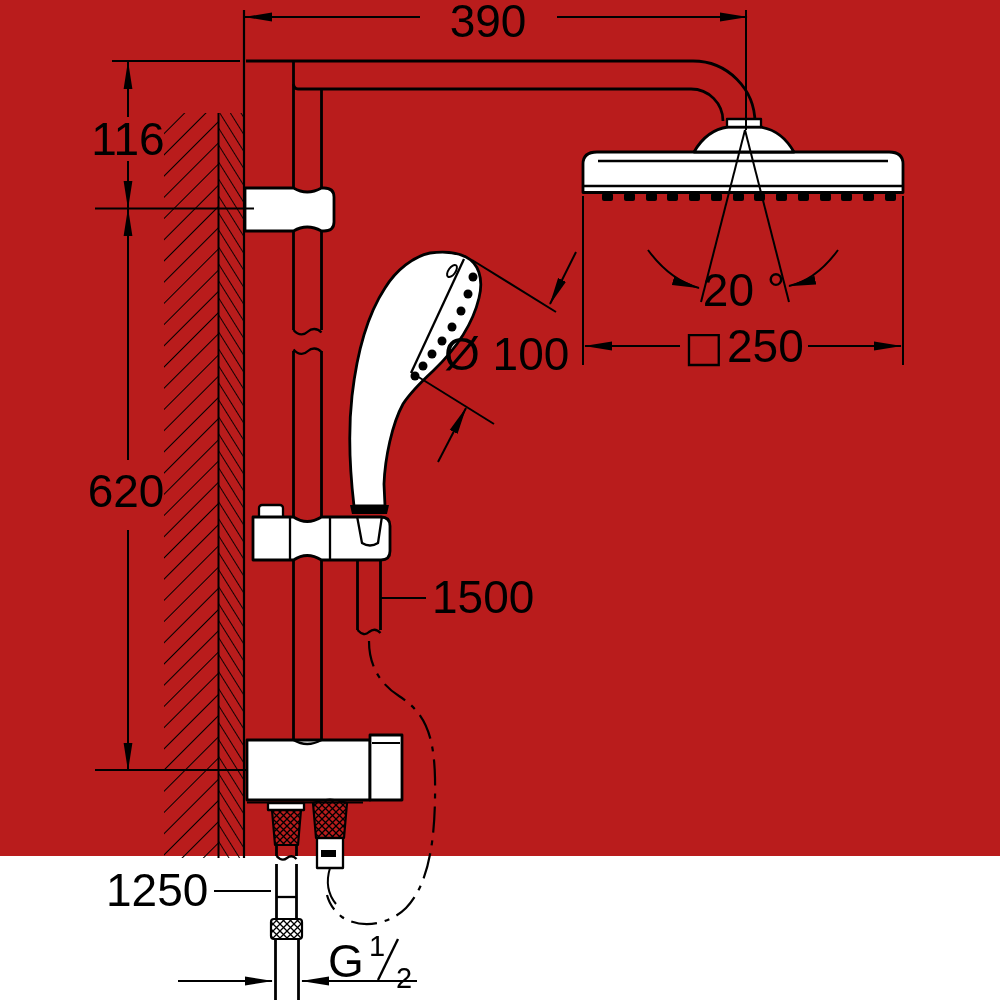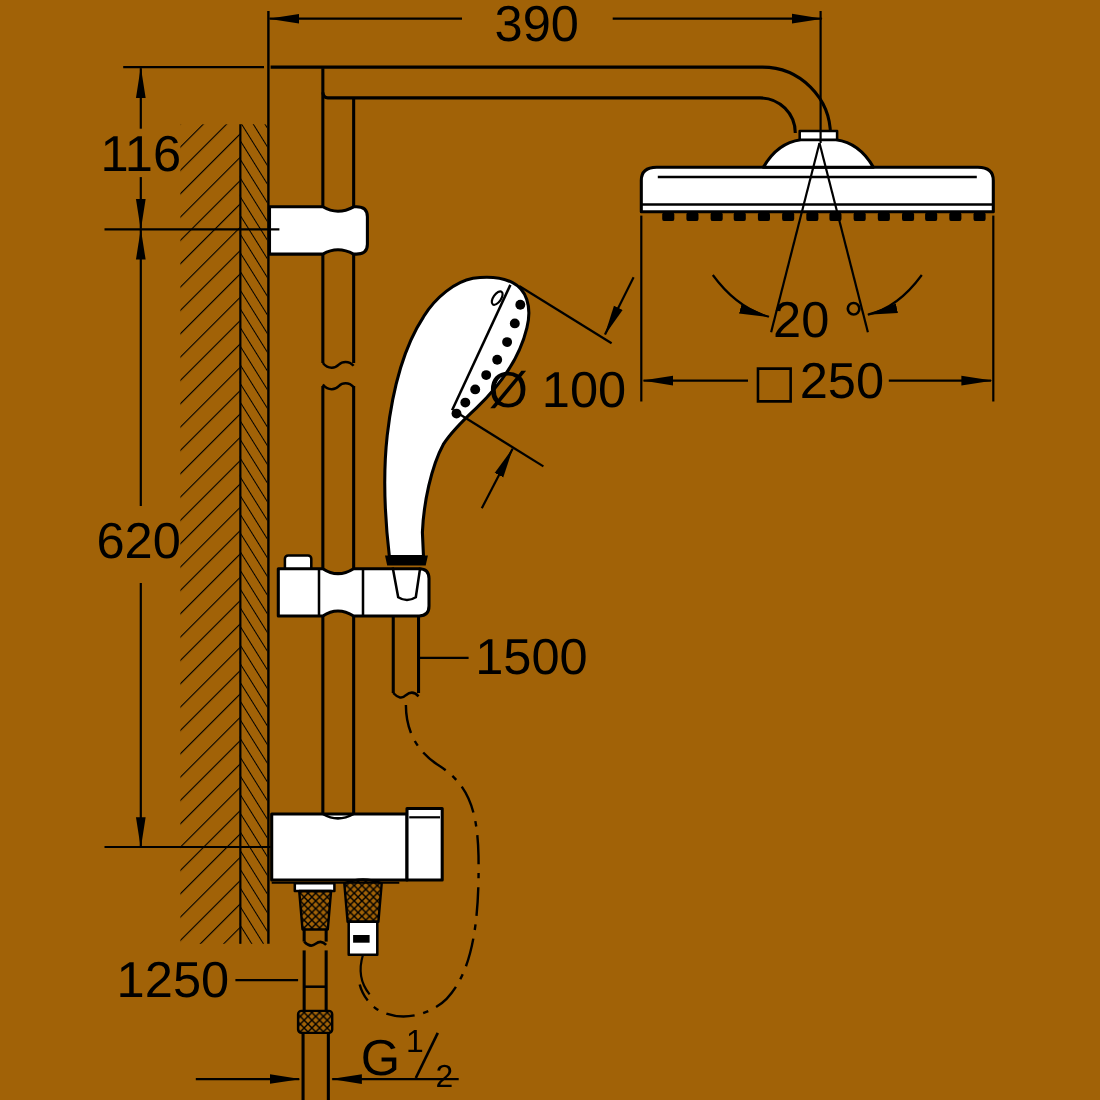--- a/index.html
+++ b/index.html
@@ -1,16 +1,16 @@
 <!DOCTYPE html>
 <html><head>
 <meta charset="utf-8">
 <style>
   html,body{margin:0;padding:0;background:#fff;width:1000px;height:1000px;overflow:hidden;}
-  .stage{width:1000px;height:1000px;position:relative;background:#a16207;text-align:center;}
+  .stage{width:1000px;height:856px;position:relative;background:#b91c1c;text-align:center;}
   svg{display:block;}
   .obj{stroke:#000;stroke-width:2.8;fill:none;stroke-linejoin:round;}
   .objf{stroke:#000;stroke-width:2.8;fill:#fff;stroke-linejoin:round;}
   .med{stroke:#000;stroke-width:2.3;fill:none;stroke-linejoin:round;}
   .medf{stroke:#000;stroke-width:2.3;fill:#fff;stroke-linejoin:round;}
   .thin{stroke:#000;stroke-width:2;fill:none;}
   .dimline{stroke:#000;stroke-width:2;fill:none;}
   .dash{stroke:#000;stroke-width:2.2;fill:none;stroke-dasharray:26 8 5 8;}
   .knurlf{fill:url(#knurl);stroke:#000;stroke-width:2.2;stroke-linejoin:round;}
   .dark{fill:#000;stroke:none;}

